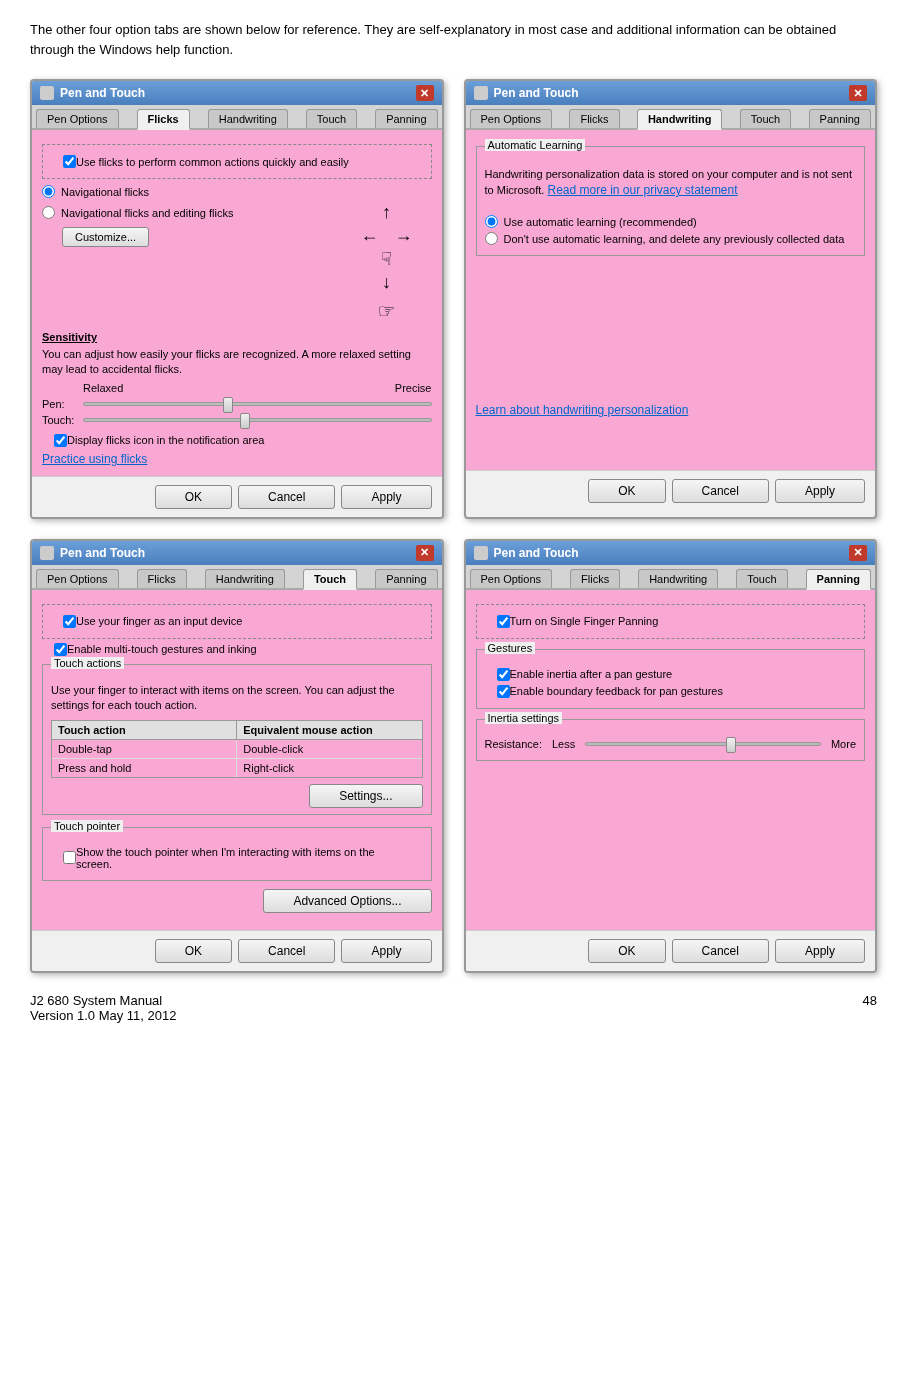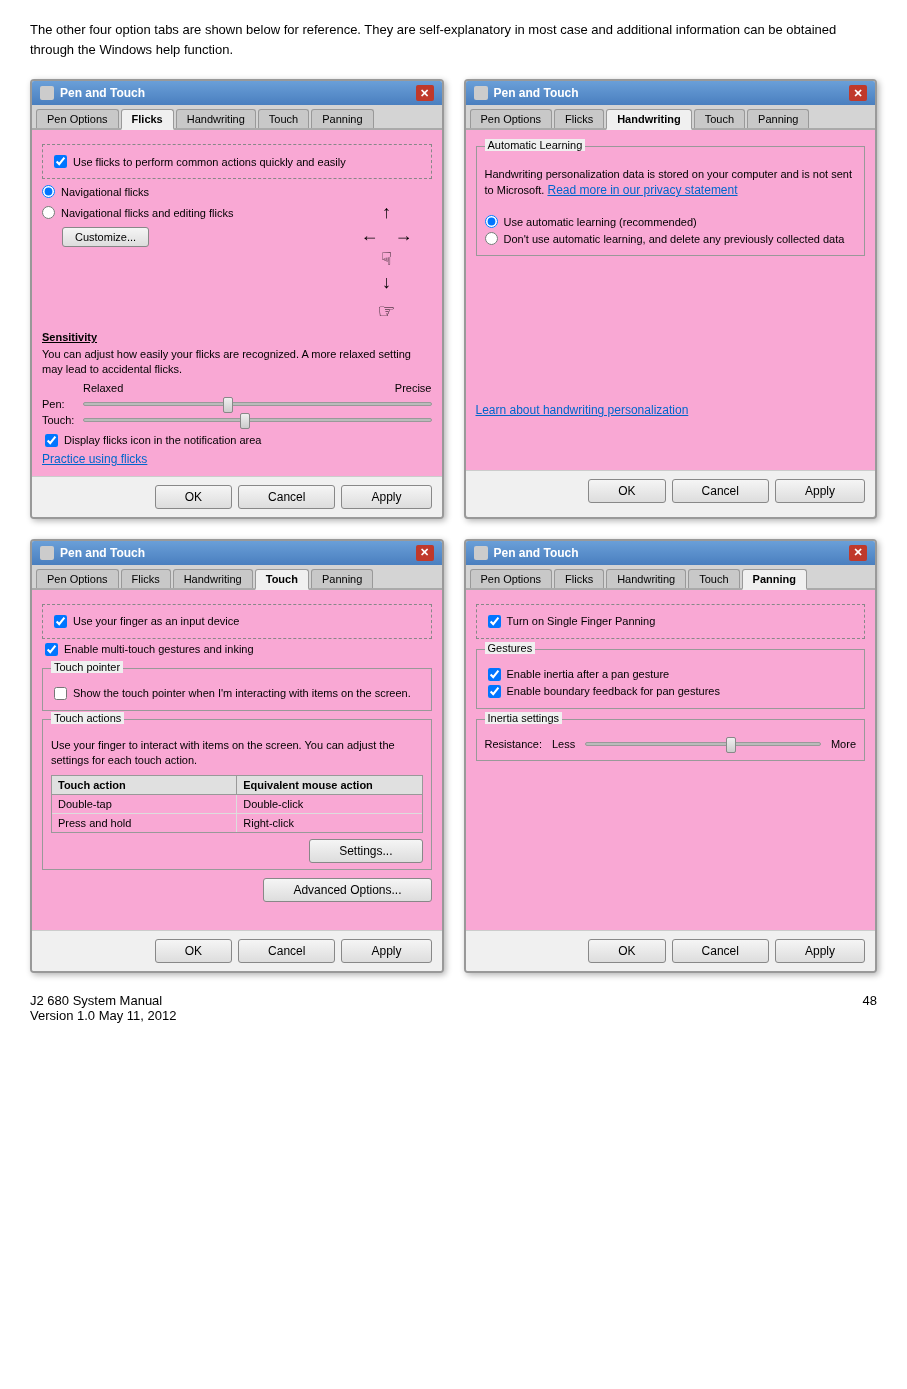--- a/index.html
+++ b/index.html
@@ -64,20 +64,21 @@
       align-items: center;
       justify-content: center;
       font-weight: bold;
     }
     .dialog-tabs {
       display: flex;
       background: #d4d4d4;
       padding: 4px 4px 0 4px;
       gap: 2px;
       border-bottom: 2px solid #aaa;
+      justify-content: space-between;
     }
     .dialog-tab {
       padding: 3px 10px;
       font-size: 11px;
       background: #c8c8c8;
       border: 1px solid #999;
       border-bottom: none;
       cursor: pointer;
       border-radius: 3px 3px 0 0;
       color: #000;
@@ -106,22 +107,21 @@
       font-size: 12px;
       border: 1px solid #888;
       background: linear-gradient(to bottom, #f5f5f5, #ddd);
       cursor: pointer;
       border-radius: 3px;
       min-width: 60px;
     }
     .checkbox-row {
       display: flex;
       align-items: center;
-      gap: 6px;
-      margin: 4px 3px;
+      margin: 4px 12px;
       font-size: 11px;
     }
     .checkbox-row input[type=checkbox] {
       margin: 0;
     }
     .radio-row {
       display: flex;
       align-items: center;
       gap: 6px;
       margin: 4px 0;
@@ -404,28 +404,20 @@
       <div class="dashed-box">
         <div class="checkbox-row">
           <input type="checkbox" checked="" style="">
           <span>Use your finger as an input device</span>
         </div>
       </div>
       <div class="checkbox-row" style="margin-top:4px;">
         <input type="checkbox" checked="" style="">
         <span>Enable multi-touch gestures and inking</span>
       </div>
-      <div class="groupbox" style="margin-top:12px;">
-        <span class="groupbox-title">Touch pointer</span>
-        <div style="height:8px;"></div>
-        <div class="checkbox-row">
-          <input type="checkbox" style="">
-          <span>Show the touch pointer when I'm interacting with items on the screen.</span>
-        </div>
-      </div>
       <div class="groupbox" style="margin-top:8px;">
         <span class="groupbox-title">Touch actions</span>
         <div style="height:8px;"></div>
         <div class="section-text">Use your finger to interact with items on the screen. You can adjust the settings for each touch action.</div>
         <div class="table-area" style="margin-top:6px;">
           <div class="table-header">
             <div class="table-header-cell">Touch action</div>
             <div class="table-header-cell">Equivalent mouse action</div>
           </div>
           <div class="table-row-item">
@@ -434,20 +426,28 @@
           </div>
           <div class="table-row-item">
             <div class="table-cell">Press and hold</div>
             <div class="table-cell">Right-click</div>
           </div>
         </div>
         <div style="text-align:right; margin-top:6px;">
           <button class="btn">Settings...</button>
         </div>
       </div>
+      <div class="groupbox" style="margin-top:12px;">
+        <span class="groupbox-title">Touch pointer</span>
+        <div style="height:8px;"></div>
+        <div class="checkbox-row">
+          <input type="checkbox" style="">
+          <span>Show the touch pointer when I'm interacting with items on the screen.</span>
+        </div>
+      </div>
       <div style="text-align:right; margin-top:8px;">
         <button class="btn">Advanced Options...</button>
       </div>
     </div>
     <div class="dialog-footer">
       <button class="btn">OK</button>
       <button class="btn">Cancel</button>
       <button class="btn">Apply</button>
     </div>
   </div>

